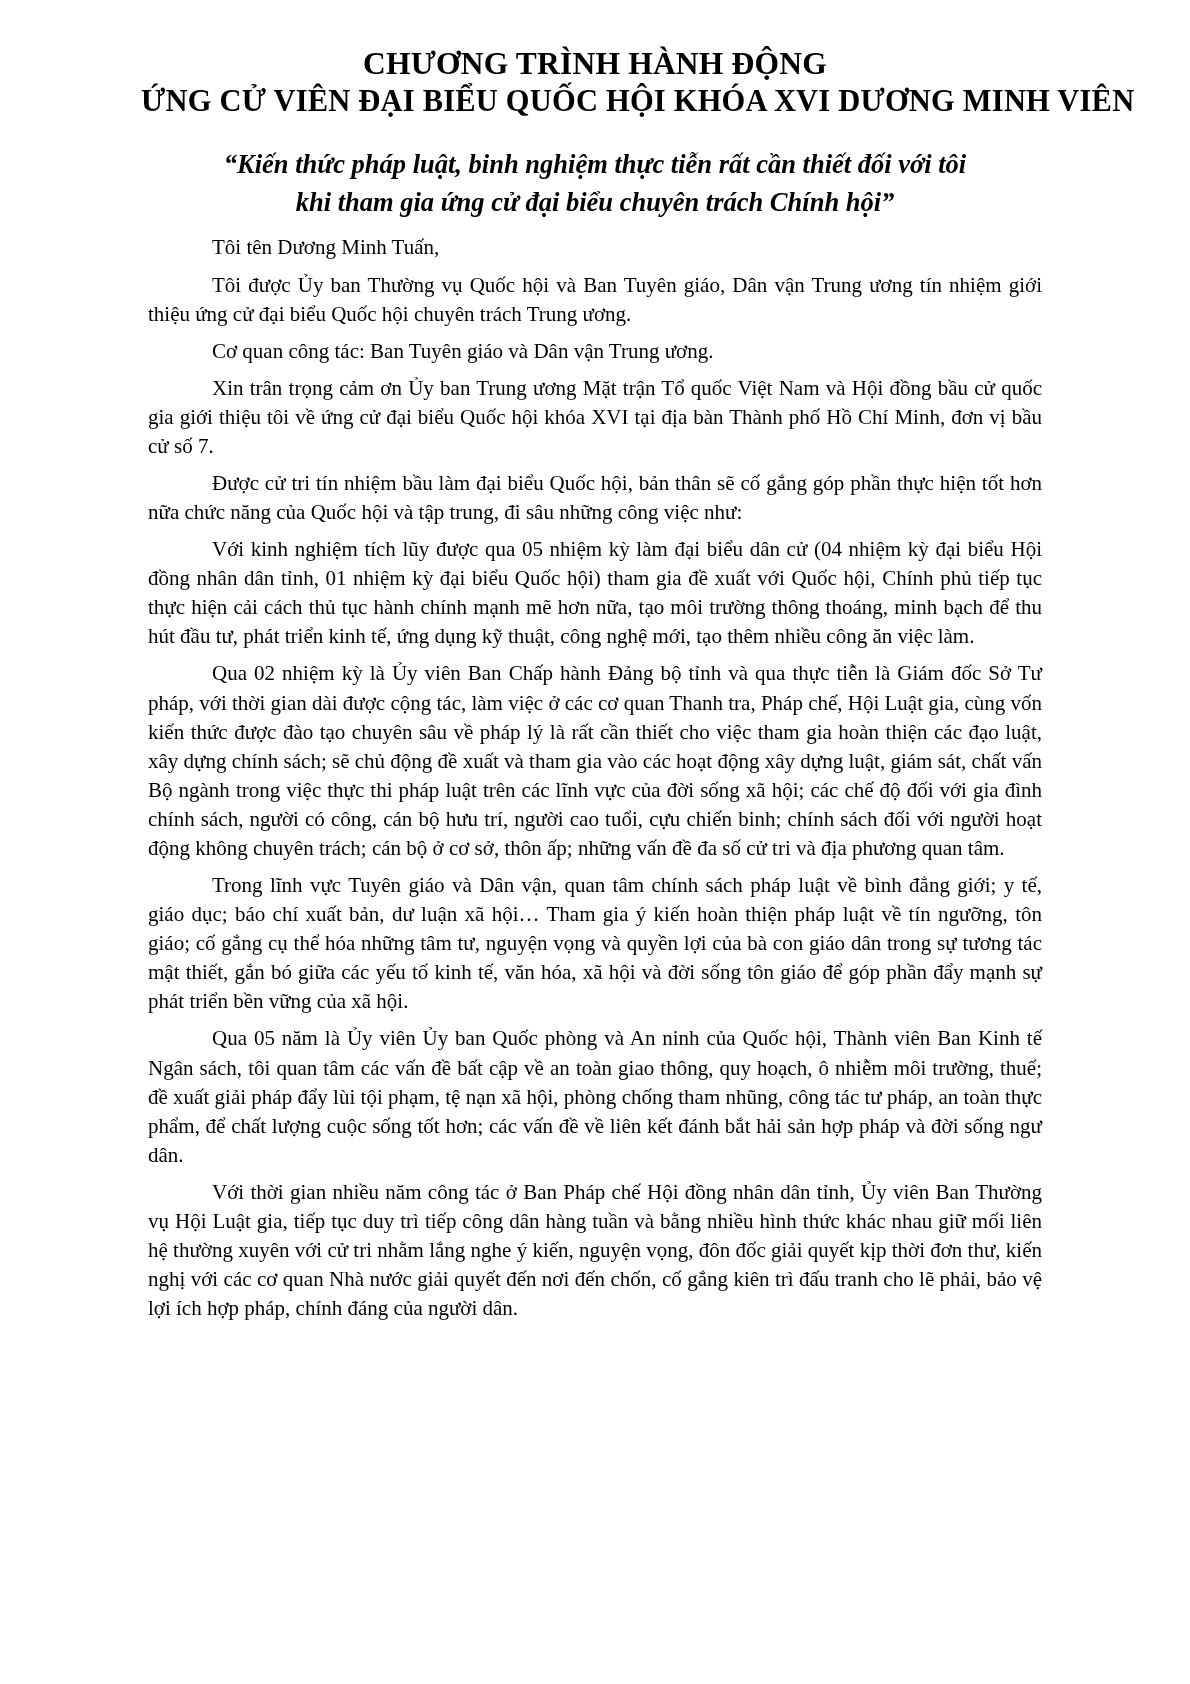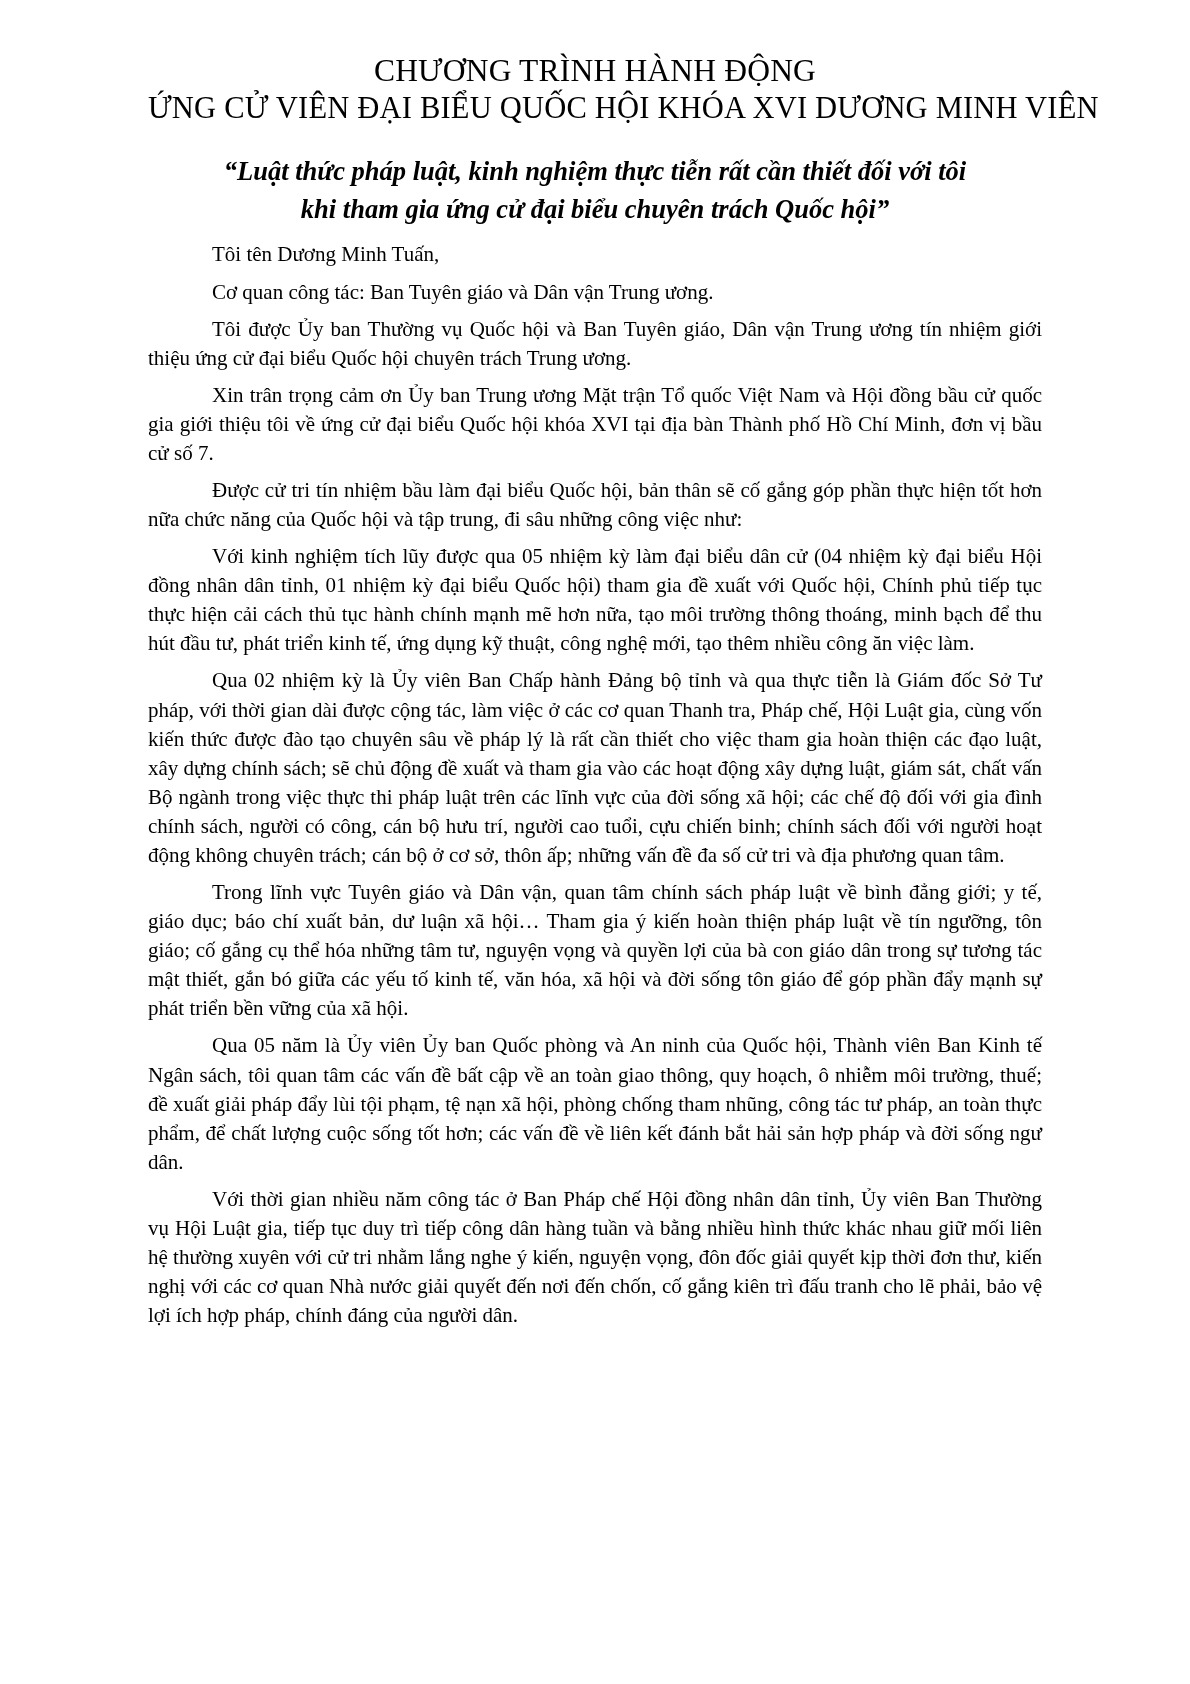--- a/index.html
+++ b/index.html
@@ -17,25 +17,25 @@
   }
   .page {
     width: 1190px;
     height: 1684px;
     box-sizing: border-box;
     padding: 44px 140px 0 140px;
     position: relative;
   }
   .doc-title {
     text-align: center;
-    font-weight: normal;
+    font-weight: bold;
     font-size: 31px;
     line-height: 1.22;
     letter-spacing: 0.2px;
-    margin: 8px;
+    margin: 1px;
   }
   .doc-title .line1 {
     display: block;
     font-size: 31.5px;
   }
   .doc-title .line2 {
     display: block;
     font-size: 30.5px;
     white-space: nowrap;
   }
@@ -69,31 +69,31 @@
 <body>
 
 <div class="page">
 
   <h1 class="doc-title">
     <span class="line1">CHƯƠNG TRÌNH HÀNH ĐỘNG</span>
     <span class="line2">ỨNG CỬ VIÊN ĐẠI BIỂU QUỐC HỘI KHÓA XVI DƯƠNG MINH VIÊN</span>
   </h1>
 
   <div class="quote">
-    <span class="q-line">“Luật thức pháp luật, kinh nghiệm thực tiễn rất cần thiết đối với tôi</span>
-    <span class="q-line">khi tham gia ứng cử đại biểu chuyên trách Quốc hội”</span>
+    <span class="q-line">“Kiến thức pháp luật, binh nghiệm thực tiễn rất cần thiết đối với tôi</span>
+    <span class="q-line">khi tham gia ứng cử đại biểu chuyên trách Chính hội”</span>
   </div>
 
   <div class="body-block">
 
     <p class="para">Tôi tên Dương Minh Tuấn,</p>
 
+    <p class="para">Tôi được Ủy ban Thường vụ Quốc hội và Ban Tuyên giáo, Dân vận Trung ương tín nhiệm giới thiệu ứng cử đại biểu Quốc hội chuyên trách Trung ương.</p>
+
     <p class="para">Cơ quan công tác: Ban Tuyên giáo và Dân vận Trung ương.</p>
-
-    <p class="para">Tôi được Ủy ban Thường vụ Quốc hội và Ban Tuyên giáo, Dân vận Trung ương tín nhiệm giới thiệu ứng cử đại biểu Quốc hội chuyên trách Trung ương.</p>
 
     <p class="para">Xin trân trọng cảm ơn Ủy ban Trung ương Mặt trận Tổ quốc Việt Nam và Hội đồng bầu cử quốc gia giới thiệu tôi về ứng cử đại biểu Quốc hội khóa XVI tại địa bàn Thành phố Hồ Chí Minh, đơn vị bầu cử số 7.</p>
 
     <p class="para">Được cử tri tín nhiệm bầu làm đại biểu Quốc hội, bản thân sẽ cố gắng góp phần thực hiện tốt hơn nữa chức năng của Quốc hội và tập trung, đi sâu những công việc như:</p>
 
     <p class="para"><span>Với kinh nghiệm tích lũy được qua </span><b>05 nhiệm kỳ làm đại biểu</b><span> dân cử (04 nhiệm kỳ đại biểu Hội đồng nhân dân tỉnh, 01 nhiệm kỳ đại biểu Quốc hội) tham gia đề xuất với Quốc hội, Chính phủ tiếp tục thực hiện cải cách thủ tục hành chính mạnh mẽ hơn nữa, tạo môi trường thông thoáng, minh bạch để thu hút đầu tư, phát triển kinh tế, ứng dụng kỹ thuật, công nghệ mới, tạo thêm nhiều công ăn việc làm.</span></p>
 
     <p class="para"><span>Qua </span><b>02 nhiệm kỳ là Ủy viên Ban Chấp hành Đảng bộ tỉnh</b><span> và qua thực tiễn là </span><b>Giám đốc Sở Tư pháp</b><span>, với thời gian dài được cộng tác, làm việc ở các cơ quan Thanh tra, Pháp chế, Hội Luật gia, cùng vốn kiến thức được đào tạo chuyên sâu về pháp lý là rất cần thiết cho việc tham gia hoàn thiện các đạo luật, xây dựng chính sách; sẽ chủ động đề xuất và tham gia vào các hoạt động xây dựng luật, giám sát, chất vấn Bộ ngành trong việc thực thi pháp luật trên các lĩnh vực của đời sống xã hội; các chế độ đối với gia đình chính sách, người có công, cán bộ hưu trí, người cao tuổi, cựu chiến binh; chính sách đối với người hoạt động không chuyên trách; cán bộ ở cơ sở, thôn ấp; những vấn đề đa số cử tri và địa phương quan tâm.</span></p>
 
     <p class="para"><span>Trong lĩnh vực </span><b>Tuyên giáo và Dân vận</b><span>, quan tâm chính sách pháp luật về bình đẳng giới; y tế, giáo dục; báo chí xuất bản, dư luận xã hội… Tham gia ý kiến hoàn thiện pháp luật về tín ngưỡng, tôn giáo; cố gắng cụ thể hóa những tâm tư, nguyện vọng và quyền lợi của bà con giáo dân trong sự tương tác mật thiết, gắn bó giữa các yếu tố kinh tế, văn hóa, xã hội và đời sống tôn giáo để góp phần đẩy mạnh sự phát triển bền vững của xã hội.</span></p>

